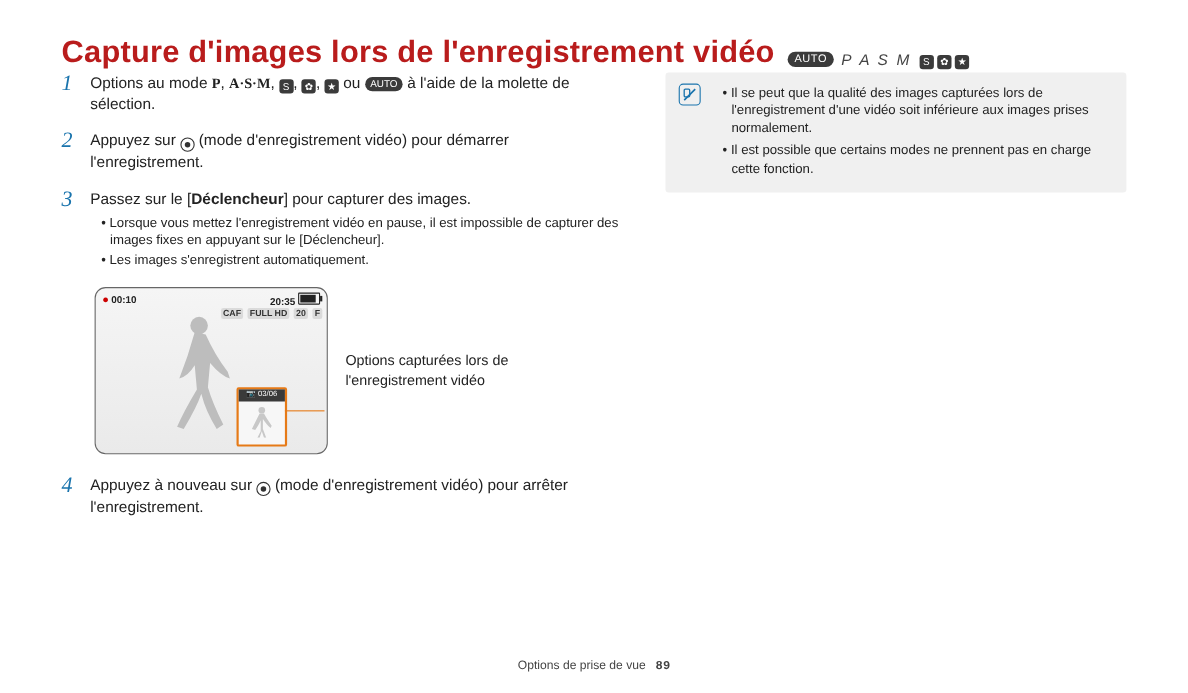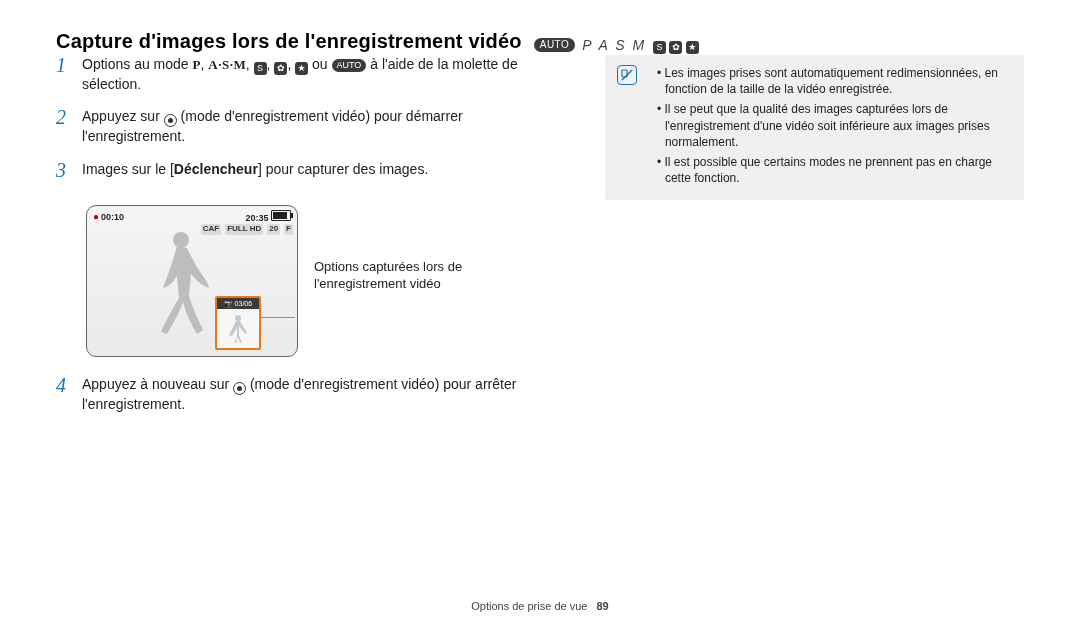--- a/index.html
+++ b/index.html
@@ -19,22 +19,22 @@
     box-sizing: border-box;
     width: 1080px;
     height: 630px;
   }
   .title-row {
     display: flex;
     align-items: baseline;
     gap: 12px;
   }
   h1 {
-    color: #000000;
-    font-size: 20px;
+    color: #b91c1c;
+    font-size: 28px;
     font-weight: 700;
     margin: 0;
     letter-spacing: 0.2px;
   }
   .mode-strip {
     display: inline-flex;
     align-items: center;
     gap: 7px;
     font-style: italic;
     color: #444;
@@ -153,21 +153,20 @@
   }
   .shot {
     width: 210px;
     height: 150px;
     border: 1.5px solid #666;
     border-radius: 10px;
     position: relative;
     background: linear-gradient(#f5f5f5,#eaeaea);
     overflow: hidden;
     font-family: Arial, sans-serif;
-    margin-top: 12px;
   }
   .shot .topbar {
     position: absolute; top: 4px; left: 6px; right: 6px;
     display: flex; justify-content: space-between;
     font-size: 9px; font-weight: bold; color: #222;
   }
   .shot .rec-dot { color: #c00; margin-right: 2px; font-size: 10px; }
   .shot .rightcol {
     position: absolute; right: 4px; top: 18px;
     display: flex; flex-direction: row; align-items: flex-end; gap: 4px;
@@ -232,21 +231,21 @@
   .notebox li { list-style:none; text-indent:-8px; padding-left:8px; margin-bottom:4px; }
   .notebox li::before { content:"• "; }
   .footer {
     position: absolute;
     bottom: 16px;
     left: 0; right: 0;
     text-align: center;
     font-size: 11px;
     color: #444;
   }
-  .footer .pg { font-weight: bold; margin-left: 6px; }
+  .footer .pg { font-weight: bold; margin-left: 6px; font-family: Liberation Mono, monospace; }
 </style>
 </head>
 <body>
 
 <div class="page">
 
   <div class="title-row">
     <h1>Capture d'images lors de l'enregistrement vidéo</h1>
     <span class="mode-strip">
       <span class="auto-pill">AUTO</span>
@@ -289,22 +288,26 @@
             <span class="inline-circle"></span>
             <span> (mode d'enregistrement vidéo) pour démarrer l'enregistrement.</span>
           </div>
         </div>
       </div>
 
       <div class="step">
         <div class="num">3</div>
         <div class="body">
           <div class="main">
-            <span>Images sur le [</span><b>Déclencheur</b><span>] pour capturer des images.</span>
-          </div>
+            <span>Passez sur le [</span><b>Déclencheur</b><span>] pour capturer des images.</span>
+          </div>
+          <ul class="sub-list">
+            <li>Lorsque vous mettez l'enregistrement vidéo en pause, il est impossible de capturer des images fixes en appuyant sur le [Déclencheur].</li>
+            <li>Les images s'enregistrent automatiquement.</li>
+          </ul>
         </div>
       </div>
 
       <div class="shot-wrap">
         <div class="shot">
           <div class="topbar">
             <span><span class="rec-dot">●</span><span>00:10</span></span>
             <span>
               <span>20:35</span>
               <span class="batt"></span>
@@ -358,21 +361,20 @@
 
     <div class="col-right">
       <div class="notebox">
         <div class="icon">
           <svg width="14" height="14" viewBox="0 0 14 14">
               <path d="M2 12 L12 2" stroke="#1a74ad" stroke-width="1.5" fill="none"></path>
               <rect x="2" y="2" width="5" height="7" rx="1" fill="none" stroke="#1a74ad" stroke-width="1.2"></rect>
             </svg>
         </div>
         <ul>
-          <li>Les images prises sont automatiquement redimensionnées, en fonction de la taille de la vidéo enregistrée.</li>
           <li>Il se peut que la qualité des images capturées lors de l'enregistrement d'une vidéo soit inférieure aux images prises normalement.</li>
           <li>Il est possible que certains modes ne prennent pas en charge cette fonction.</li>
         </ul>
       </div>
     </div>
   </div>
 
   <div class="footer">
     <span>Options de prise de vue</span>
     <span class="pg">89</span>

